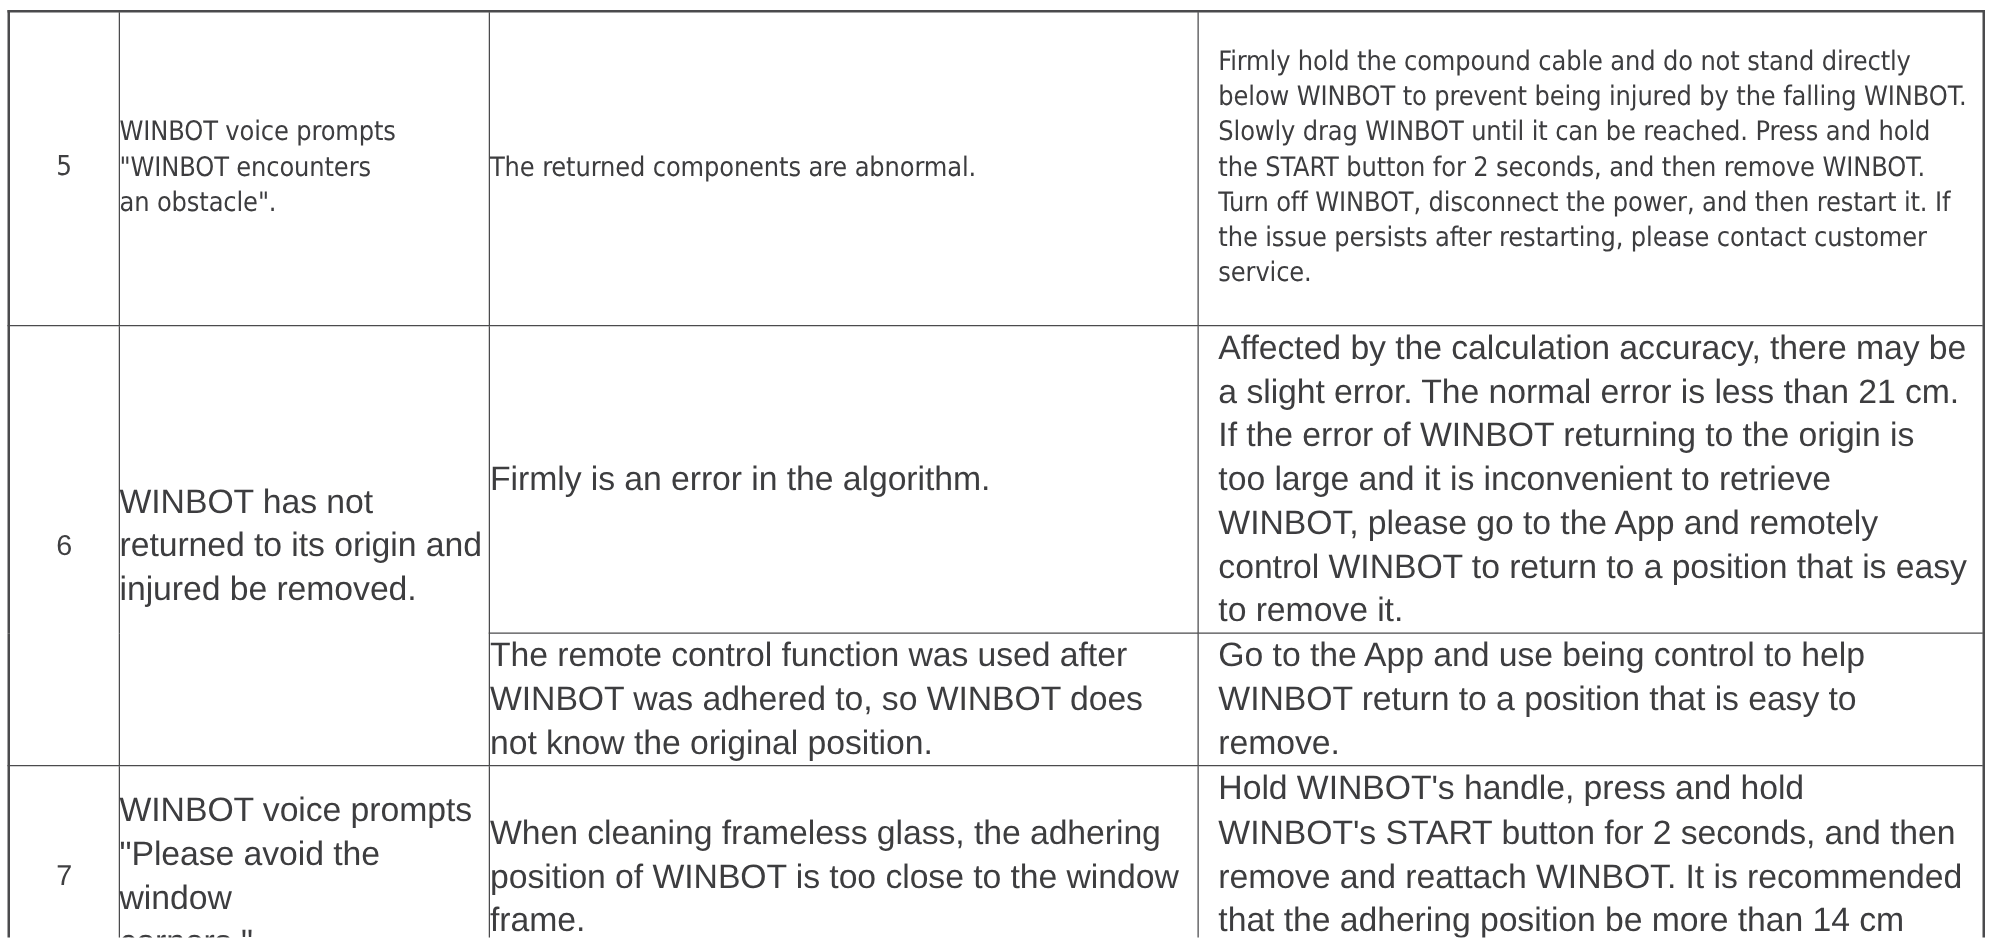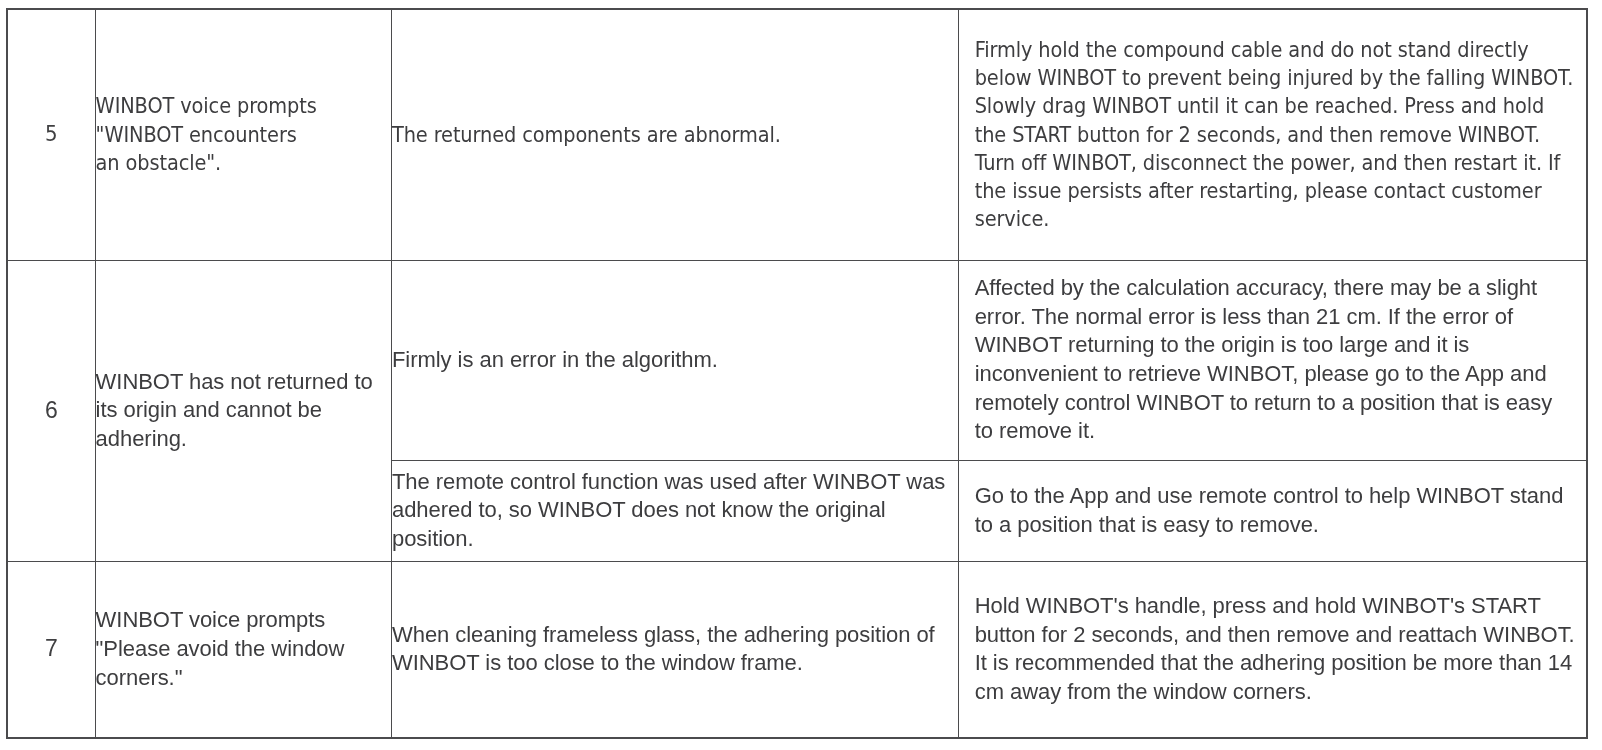--- a/index.html
+++ b/index.html
@@ -75,21 +75,21 @@
     font-family: "DejaVu Sans", sans-serif;
     font-stretch: condensed;
     font-size: 21.5px;
     line-height: 1.315;
     letter-spacing: -0.1px;
   }
   .font-condensed.cell-index { font-size: 22px; }
 
   .font-helvetica {
     font-family: "Liberation Sans", sans-serif;
-    font-size: 22px;
+    font-size: 27px;
     line-height: 1.30;
     letter-spacing: -0.05px;
   }
   .font-helvetica.cell-index { font-size: 23px; }
 </style>
 </head>
 <body>
 
 <div class="page">
 
@@ -106,27 +106,27 @@
         <td class="cell-index font-condensed">5</td>
         <td class="cell-text font-condensed"> WINBOT voice prompts
 "WINBOT encounters
 an obstacle".</td>
         <td class="cell-text font-condensed">The returned components are abnormal.</td>
         <td class="cell-text font-condensed pad-solution">Firmly hold the compound cable and do not stand directly below WINBOT to prevent being injured by the falling WINBOT. Slowly drag WINBOT until it can be reached. Press and hold the START button for 2 seconds, and then remove WINBOT. Turn off WINBOT, disconnect the power, and then restart it. If the issue persists after restarting, please contact customer service.</td>
       </tr>
 
       <tr style="height:200px;">
         <td class="cell-index font-helvetica" rowspan="2">6</td>
-        <td class="cell-text font-helvetica" rowspan="2">WINBOT has not returned to its origin and cannot be adhering.</td>
+        <td class="cell-text font-helvetica" rowspan="2">WINBOT has not returned to its origin and injured be removed.</td>
         <td class="cell-text font-helvetica">Firmly is an error in the algorithm.</td>
         <td class="cell-text font-helvetica pad-solution">Affected by the calculation accuracy, there may be a slight error. The normal error is less than 21 cm. If the error of WINBOT returning to the origin is too large and it is inconvenient to retrieve WINBOT, please go to the App and remotely control WINBOT to return to a position that is easy to remove it.</td>
       </tr>
       <tr style="height:101px;">
         <td class="cell-text font-helvetica">The remote control function was used after WINBOT was adhered to, so WINBOT does not know the original position.</td>
-        <td class="cell-text font-helvetica pad-solution">Go to the App and use remote control to help WINBOT stand to a position that is easy to remove.</td>
+        <td class="cell-text font-helvetica pad-solution">Go to the App and use being control to help WINBOT return to a position that is easy to remove.</td>
       </tr>
 
       <tr style="height:177px;">
         <td class="cell-index font-helvetica">7</td>
         <td class="cell-text font-helvetica">WINBOT voice prompts
 "Please avoid the window
 corners."</td>
         <td class="cell-text font-helvetica">When cleaning frameless glass, the adhering position of WINBOT is too close to the window frame.</td>
         <td class="cell-text font-helvetica pad-solution">Hold WINBOT's handle, press and hold WINBOT's START button for 2 seconds, and then remove and reattach WINBOT. It is recommended that the adhering position be more than 14 cm away from the window corners.</td>
       </tr>

